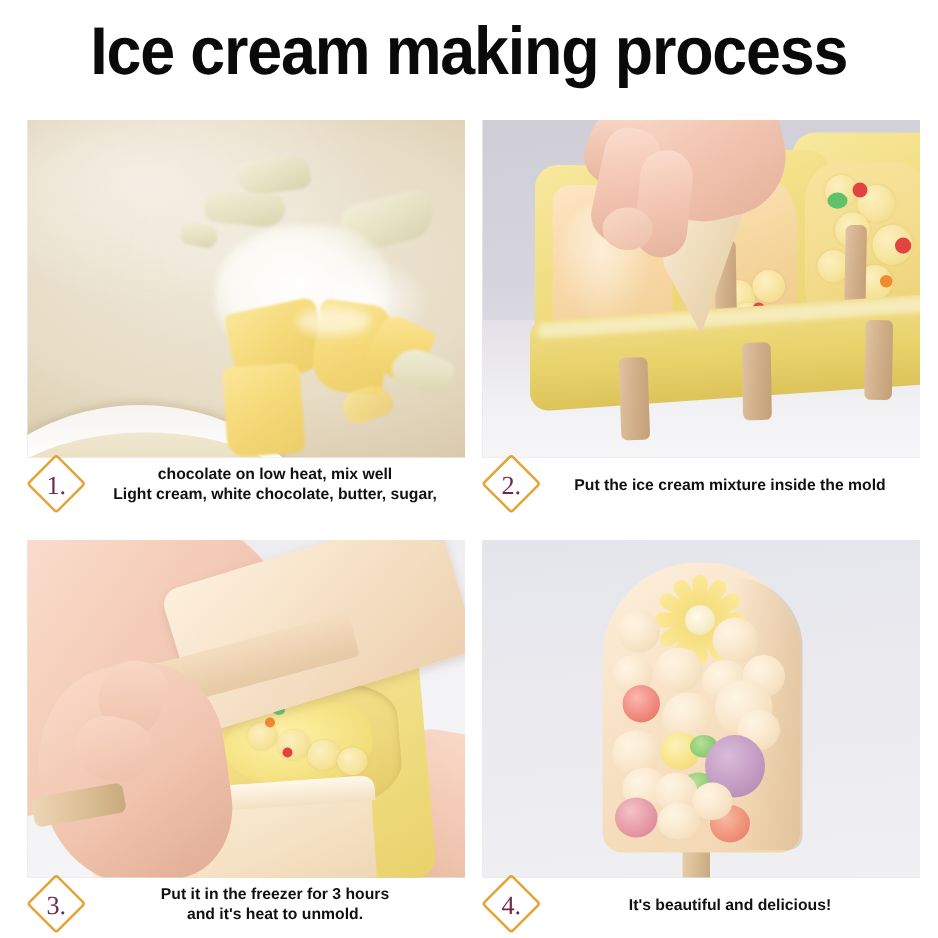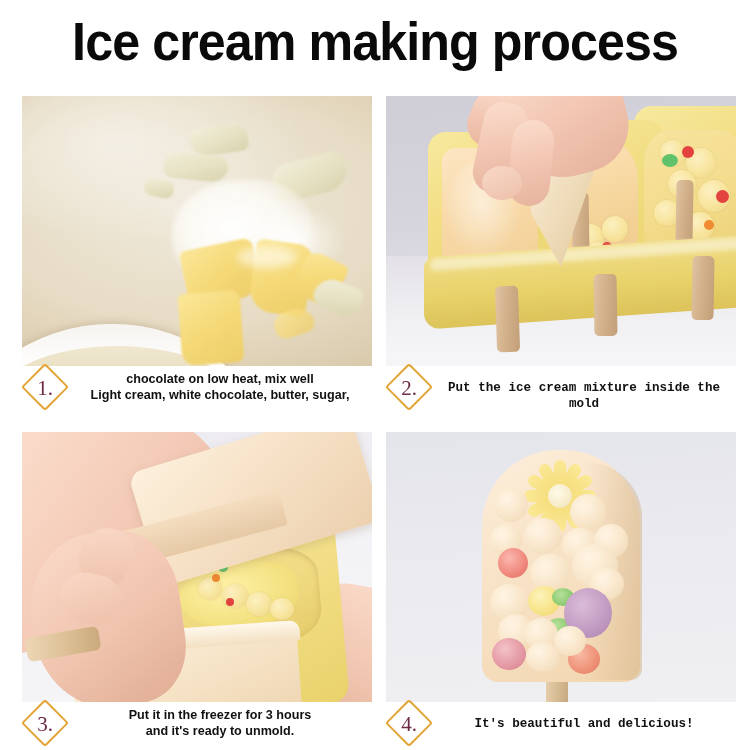--- a/index.html
+++ b/index.html
@@ -105,21 +105,21 @@
     width: 304px;
     text-align: center;
     font-family: "Liberation Sans", sans-serif;
     font-weight: bold;
     font-size: 12.6px;
     line-height: 16px;
     color: #111111;
     padding-top: 3px;
     box-sizing: border-box;
   }
-  .caption.one-line { padding-top: 12px; font-family: Liberation Mono, monospace; }
+  .caption.one-line { padding-top: 12px; }
 
   
   
   
   .p1-bg {
     position: absolute; inset: 0;
     background:
       radial-gradient(ellipse 150% 110% at 48% 42%, #efe9da 0%, #e7dcc5 38%, #d6c6a6 68%, #c7b391 100%);
   }
   .p1-rim {
@@ -541,21 +541,21 @@
         <div class="p3-handL"></div>
         <div class="p3-fingerA"></div>
         <div class="p3-fingerB"></div>
         <div class="p3-stick"></div>
       </div>
       <div class="caption-row">
         <div class="badge"></div>
         <div class="badge-num">3.</div>
         <div class="caption">
           <div>Put it in the freezer for 3 hours</div>
-          <div>and it's ready to unmold.</div>
+          <div>and it's heat to unmold.</div>
         </div>
       </div>
     </div>
 
     <div class="cell c4">
       <div class="photo">
         <div class="p4-bg"></div>
         <div class="p4-stick"></div>
         <div class="p4-bar"></div>
         <div class="p4-barshade"></div>

